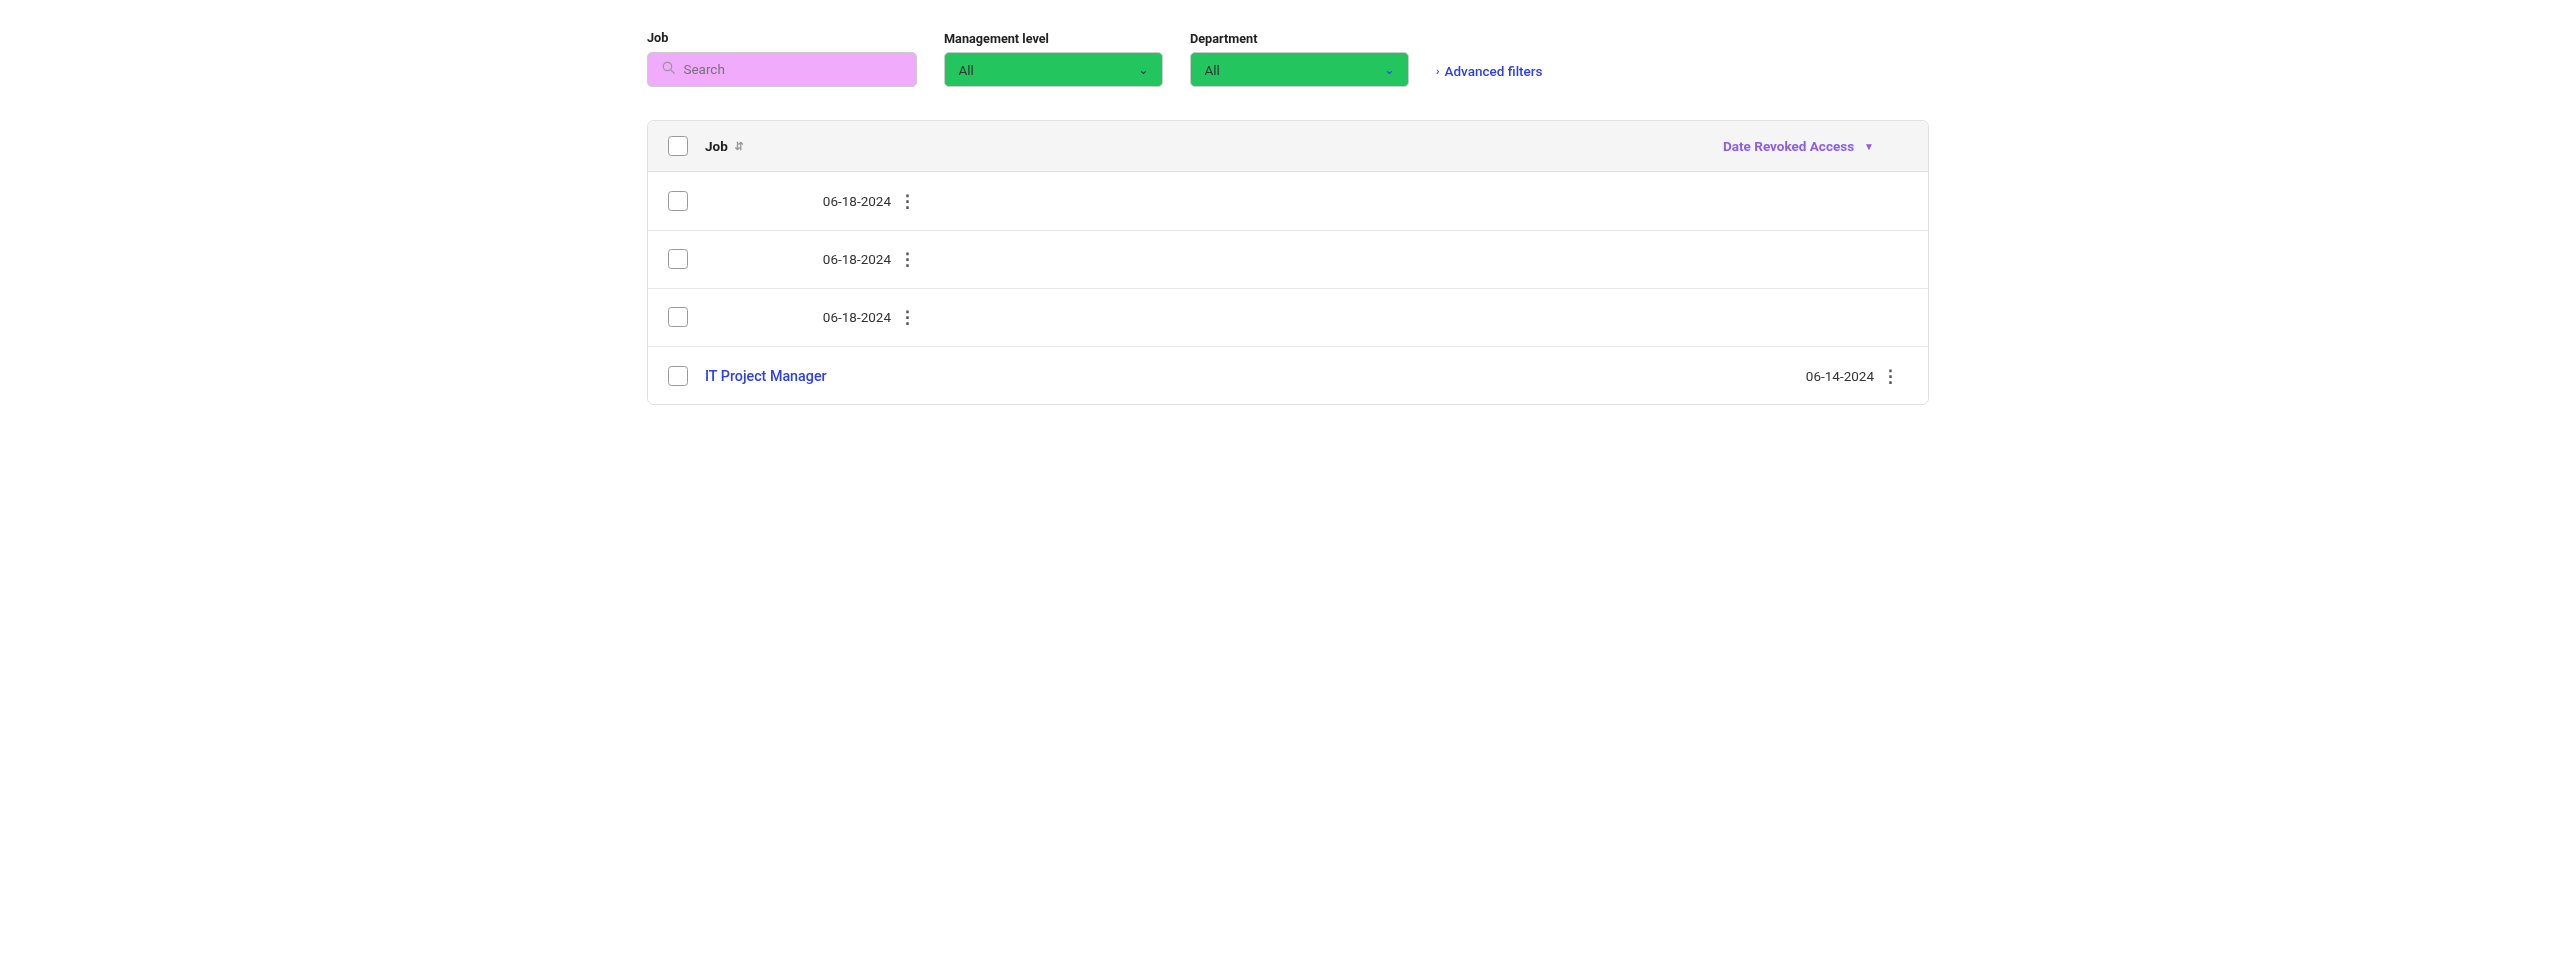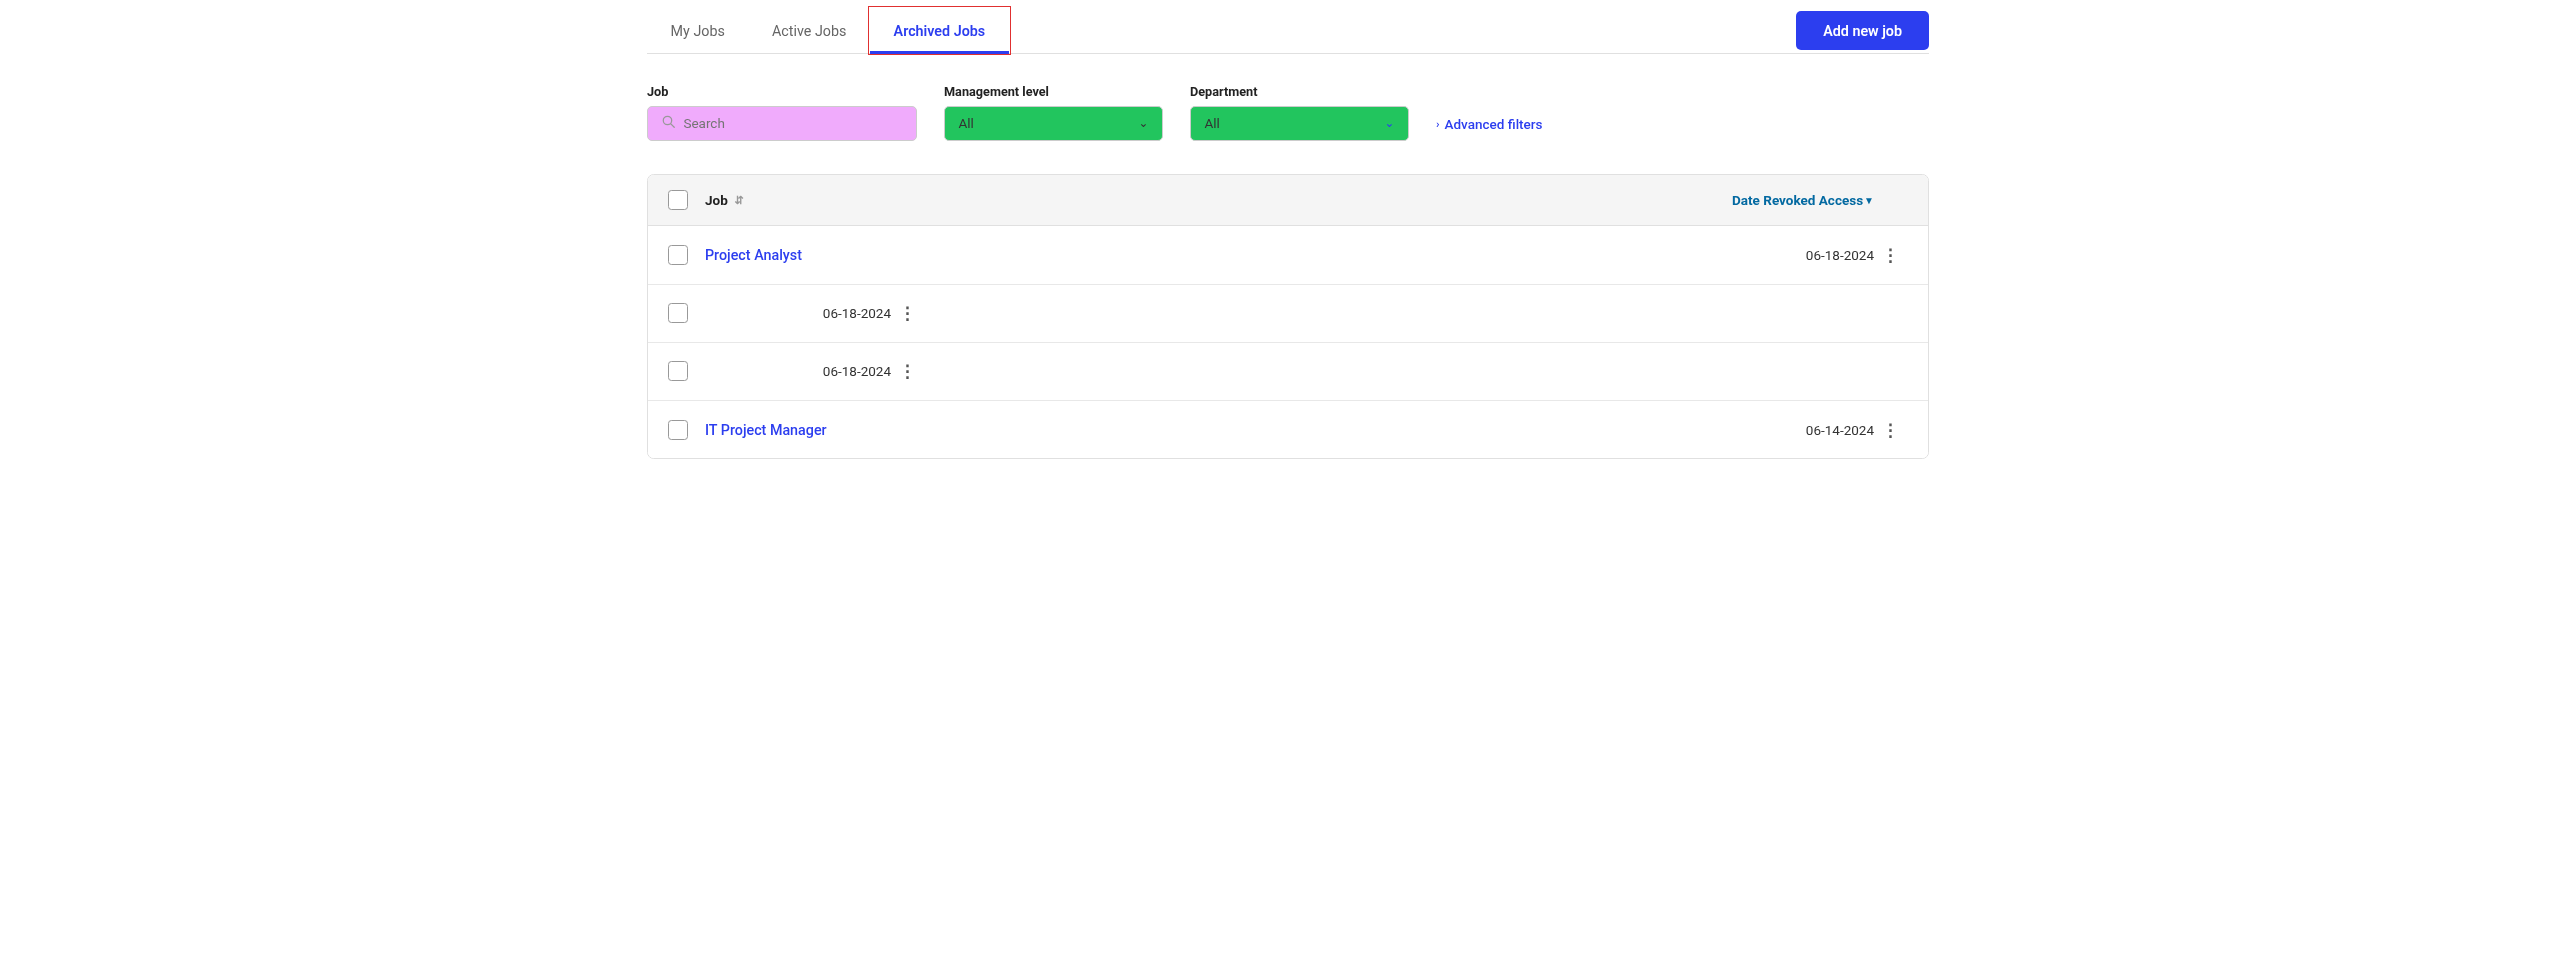--- a/index.html
+++ b/index.html
@@ -193,27 +193,27 @@
     }
 
     .sort-icon {
       color: #999;
       font-size: 11px;
     }
 
     .header-date-label {
       font-size: 13.5px;
       font-weight: 700;
-      color: #0369a1;
+      color: #8b5cf6;
       min-width: 186px;
       text-align: right;
       display: flex;
       align-items: center;
       justify-content: flex-end;
-      gap: 1px;
+      gap: 10px;
     }
 
     .header-date-label .sort-arrow {
       font-size: 10px;
     }
 
     .spacer-col {
       width: 34px;
     }
 
@@ -278,26 +278,20 @@
       font-size: 17px;
       font-weight: 700;
       letter-spacing: 0.8px;
     }
   </style>
 </head>
 <body>
 
 <div class="page-wrapper">
 
-  <div class="tabs-bar">
-    <div class="tab">My Jobs</div>
-    <div class="tab">Active Jobs</div>
-    <div class="tab active archived-tab">Archived Jobs</div>
-    <button class="add-new-job-btn">Add new job</button>
-  </div>
 
   <div class="filters-row">
 
     <div class="filter-group">
       <label class="filter-label">Job</label>
       <div class="search-wrapper">
         <span class="search-icon-wrap">
           <svg width="13.5" height="13.5" viewBox="0 0 16 16" fill="none">
             <circle cx="6.5" cy="6.5" r="5" stroke="#999" stroke-width="1.5"></circle>
             <line x1="10.5" y1="10.5" x2="14.5" y2="14.5" stroke="#999" stroke-width="1.5" stroke-linecap="round"></line>
@@ -340,23 +334,20 @@
       </div>
       <div class="header-date-label">
         <span>Date Revoked Access</span>
         <span class="sort-arrow">▼</span>
       </div>
       <div class="spacer-col"></div>
     </div>
 
     <div class="table-row">
       <div class="row-checkbox"></div>
-      <div class="row-job-info">
-        <a class="job-title-link">Project Analyst</a>
-      </div>
       <div class="row-date">06-18-2024</div>
       <div class="row-actions">
         <span class="dots-icon">⋮</span>
       </div>
     </div>
 
     <div class="table-row">
       <div class="row-checkbox"></div>
       <div class="row-date">06-18-2024</div>
       <div class="row-actions">

